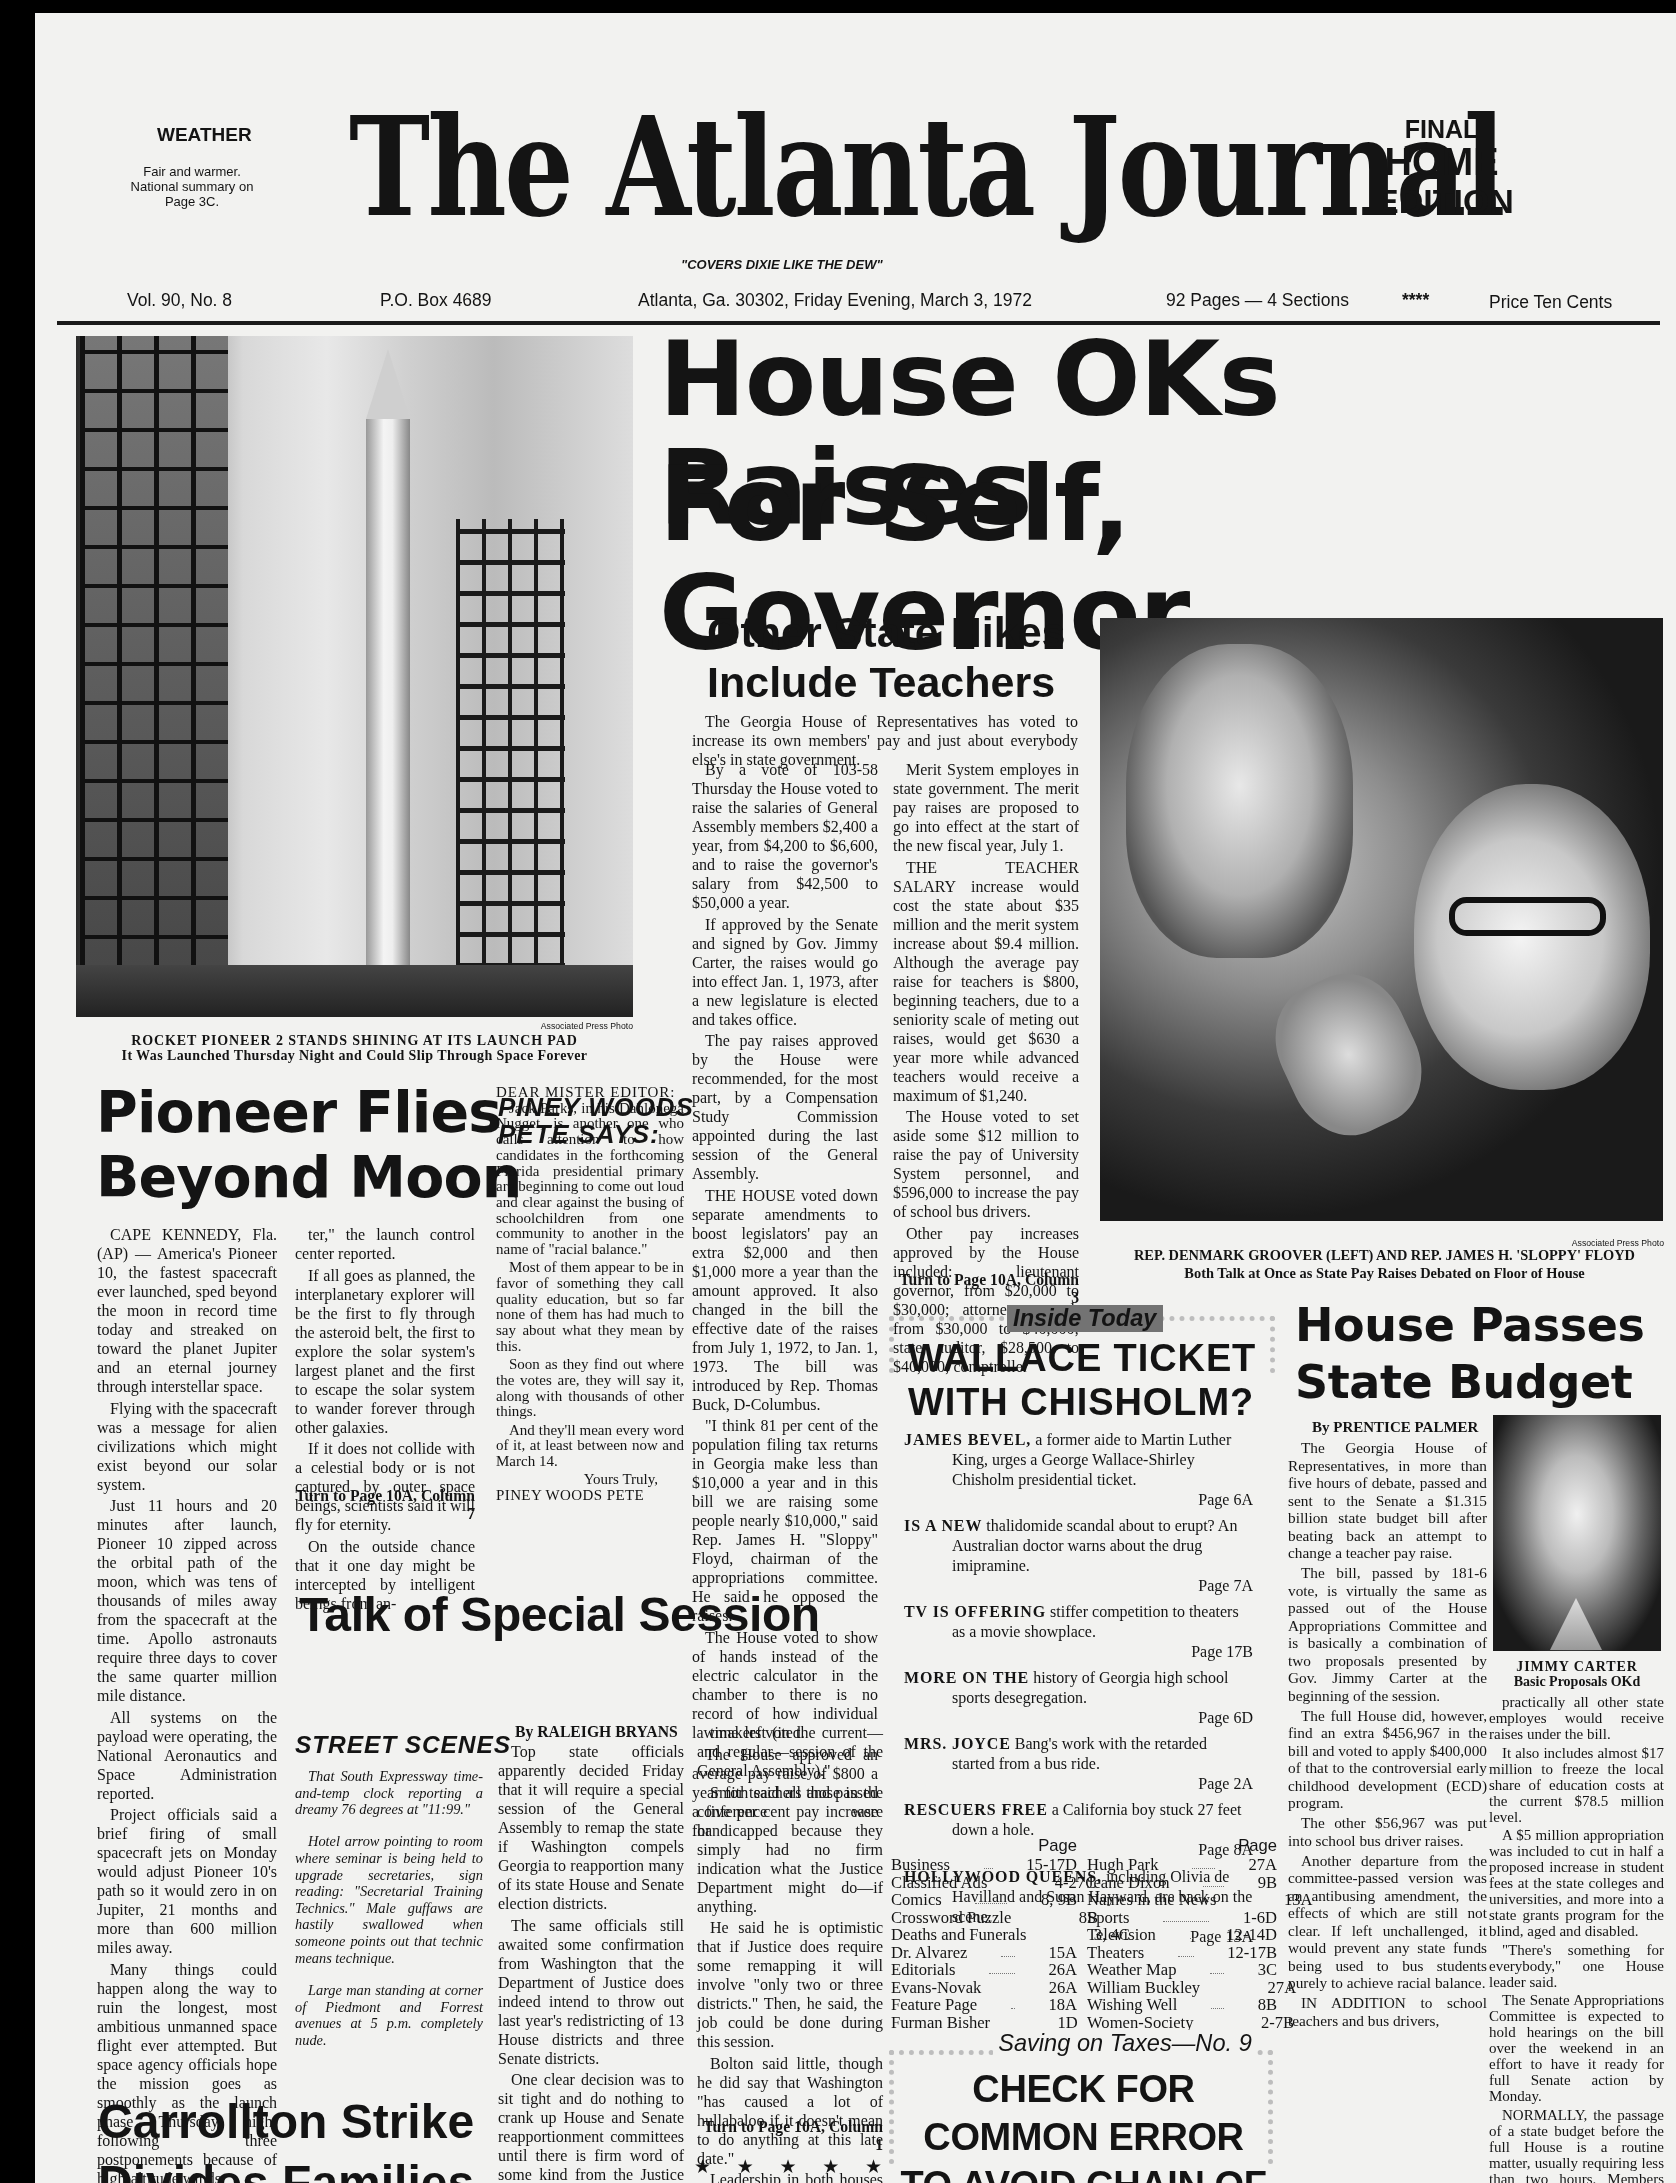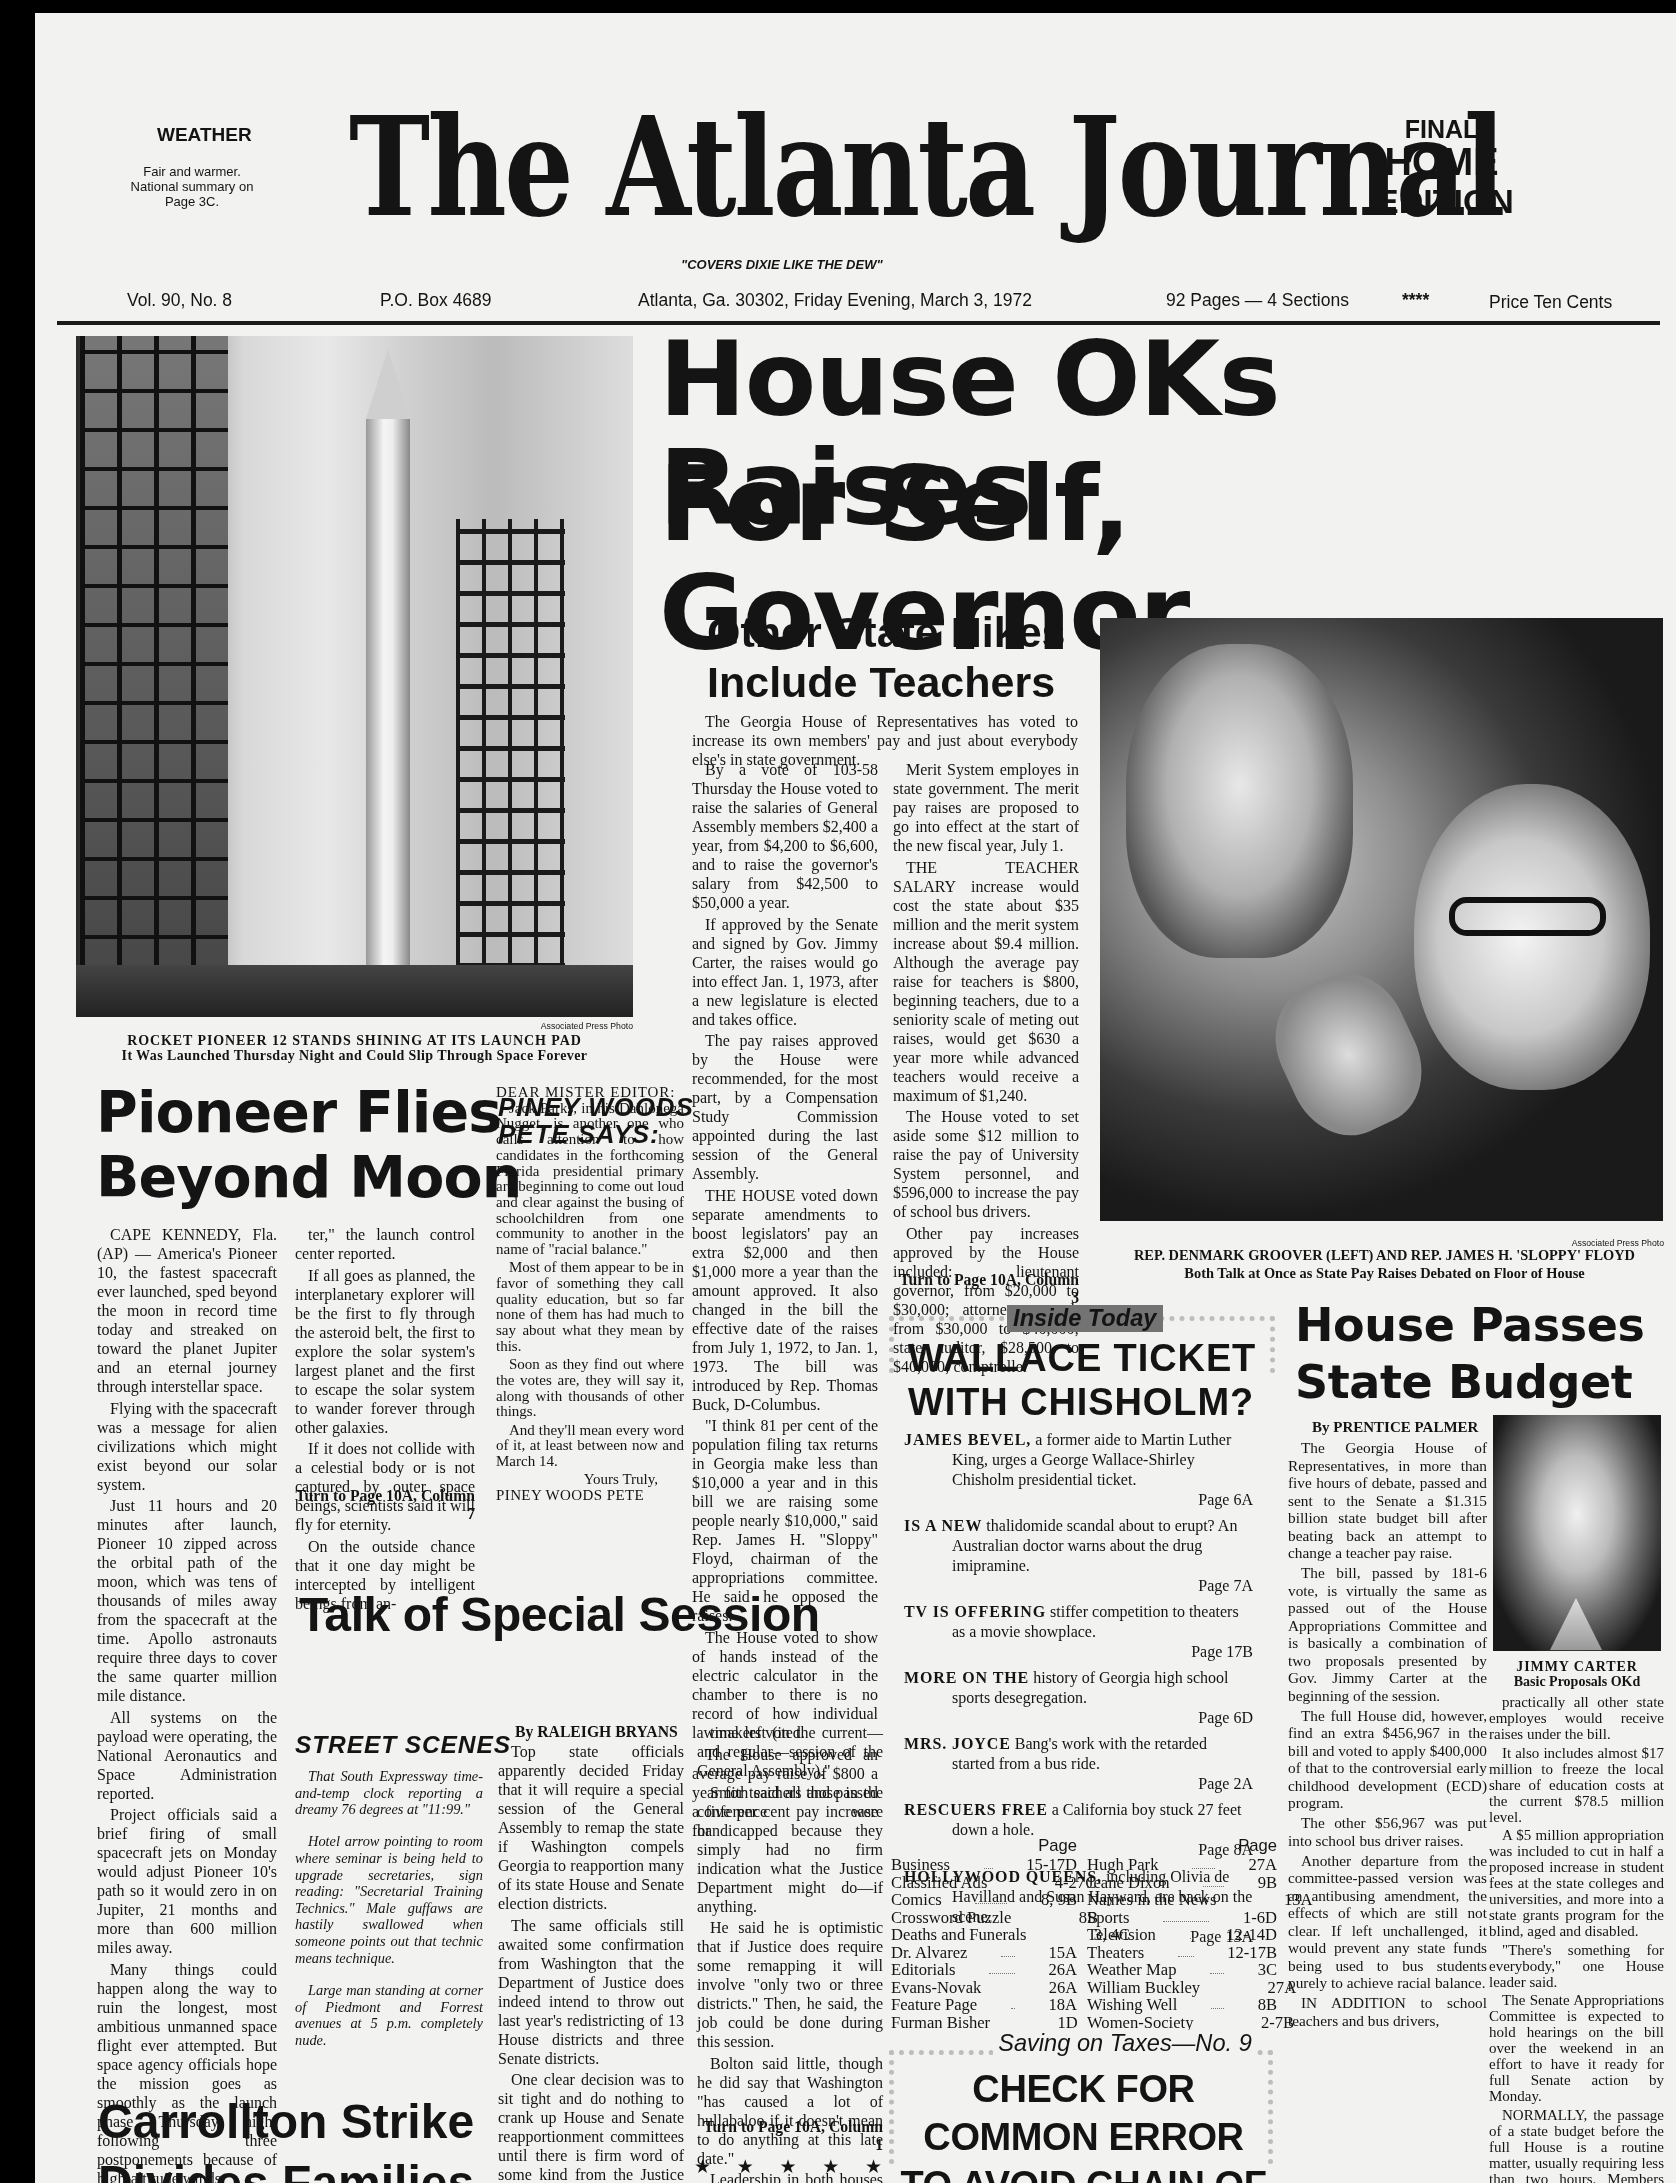--- a/index.html
+++ b/index.html
@@ -60,21 +60,21 @@
 
     <div class="abs" style="left:4.4px;top:0;width:148px;height:681px;background:repeating-linear-gradient(0deg,#111 0 4.4px,transparent 4.4px 39px),repeating-linear-gradient(90deg,#111 0 5.2px,transparent 5.2px 37px),linear-gradient(#777,#444);"></div>
 
     <div class="abs" style="left:290px;top:13px;width:0;height:0;border-left:22px solid transparent;border-right:22px solid transparent;border-bottom:70px solid #cfcfcf;"></div>
     <div class="abs" style="left:290px;top:83px;width:44px;height:568px;background:linear-gradient(90deg,#999,#f4f4f4 40%,#eee 60%,#888);"></div>
 
     <div class="abs" style="left:380px;top:183px;width:109px;height:480px;background:repeating-linear-gradient(0deg,#1a1a1a 0 5.2px,transparent 5.2px 31px),repeating-linear-gradient(90deg,#1a1a1a 0 4.4px,transparent 4.4px 26px);"></div>
     <div class="abs" style="left:0;top:629px;width:557px;height:52px;background:linear-gradient(#444,#222);"></div>
   </div>
   <div class="abs credit" style="left:480px;top:1008px;width:118px;">Associated Press Photo</div>
-  <div class="abs caption-b" style="left:41px;top:1020px;width:557px;font-size:14px;">ROCKET PIONEER 12 STANDS SHINING AT ITS LAUNCH PAD</div>
+  <div class="abs caption-b" style="left:41px;top:1020px;width:557px;font-size:14px;">ROCKET PIONEER 2 STANDS SHINING AT ITS LAUNCH PAD</div>
   <div class="abs caption-b" style="left:41px;top:1035px;width:557px;font-size:14px;letter-spacing:0.4px;">It Was Launched Thursday Night and Could Slip Through Space Forever</div>
 
   <div class="abs hl-heavy" style="left:624px;top:312px;font-size:104px;letter-spacing:-1.3px;">House OKs Raises</div>
   <div class="abs hl-heavy" style="left:624px;top:437px;font-size:104px;letter-spacing:-1.7px;">For Self, Governor</div>
 
   <div class="abs hl-sans" style="left:672px;top:596px;font-size:43px;">Other State Hikes</div>
   <div class="abs hl-sans" style="left:672px;top:646px;font-size:43px;">Include Teachers</div>
 
   <div class="abs body" style="left:657px;top:699px;width:386px;">
     <p>The Georgia House of Representatives has voted to increase its own members' pay and just about everybody else's in state government.</p>

